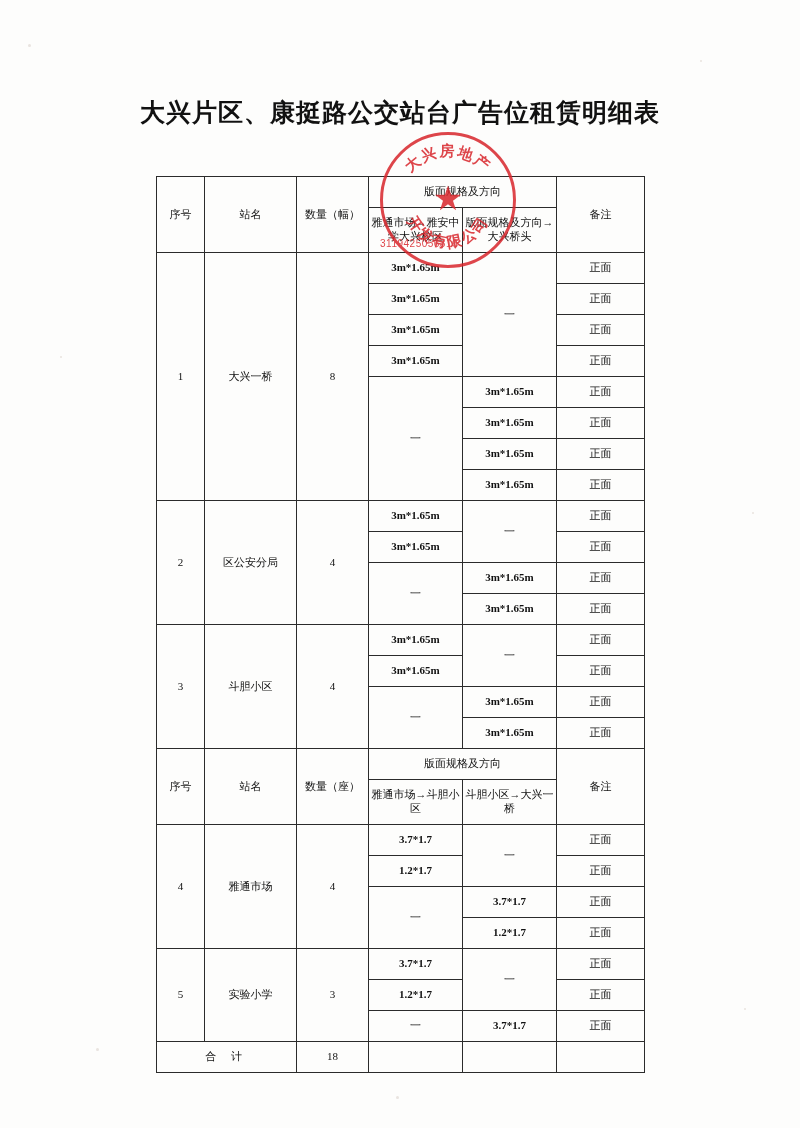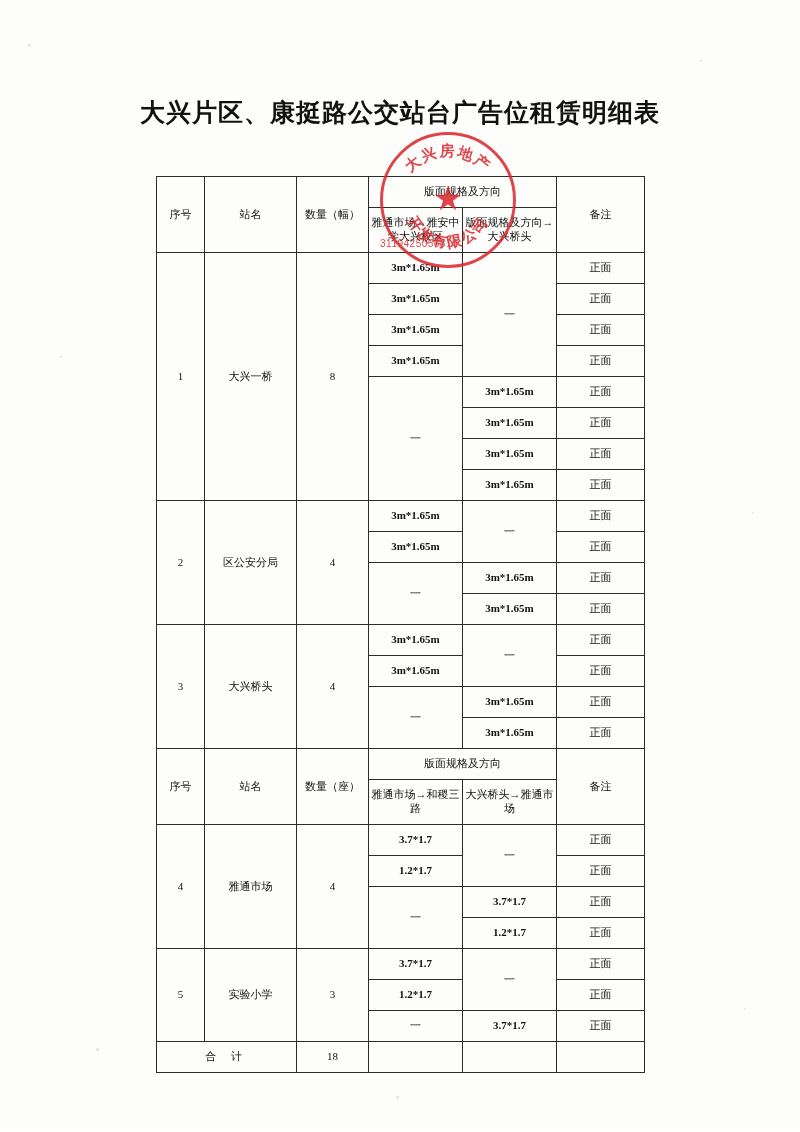--- a/index.html
+++ b/index.html
@@ -239,21 +239,21 @@
           <td class="spec">3m*1.65m</td>
           <td>正面</td>
         </tr>
         <tr>
           <td class="spec">3m*1.65m</td>
           <td>正面</td>
         </tr>
 
         <tr>
           <td rowspan="4">3</td>
-          <td rowspan="4">大兴桥头</td>
+          <td rowspan="4">斗胆小区</td>
           <td rowspan="4">4</td>
           <td class="spec">3m*1.65m</td>
           <td class="dash" rowspan="2">一</td>
           <td>正面</td>
         </tr>
         <tr>
           <td class="spec">3m*1.65m</td>
           <td>正面</td>
         </tr>
         <tr>
@@ -267,22 +267,22 @@
         </tr>
 
         <tr>
           <td class="hdr" rowspan="2">序号</td>
           <td class="hdr" rowspan="2">站名</td>
           <td class="hdr" rowspan="2">数量（座）</td>
           <td class="sec-title" colspan="2">版面规格及方向</td>
           <td class="hdr" rowspan="2">备注</td>
         </tr>
         <tr>
-          <td class="dirhdr" style="height:40px">雅通市场→和稷三路</td>
-          <td class="dirhdr" style="height:40px">大兴桥头→雅通市场</td>
+          <td class="dirhdr" style="height:40px">雅通市场→斗胆小区</td>
+          <td class="dirhdr" style="height:40px">斗胆小区→大兴一桥</td>
         </tr>
 
         <tr>
           <td rowspan="4">4</td>
           <td rowspan="4">雅通市场</td>
           <td rowspan="4">4</td>
           <td class="spec">3.7*1.7</td>
           <td class="dash" rowspan="2">一</td>
           <td>正面</td>
         </tr>

